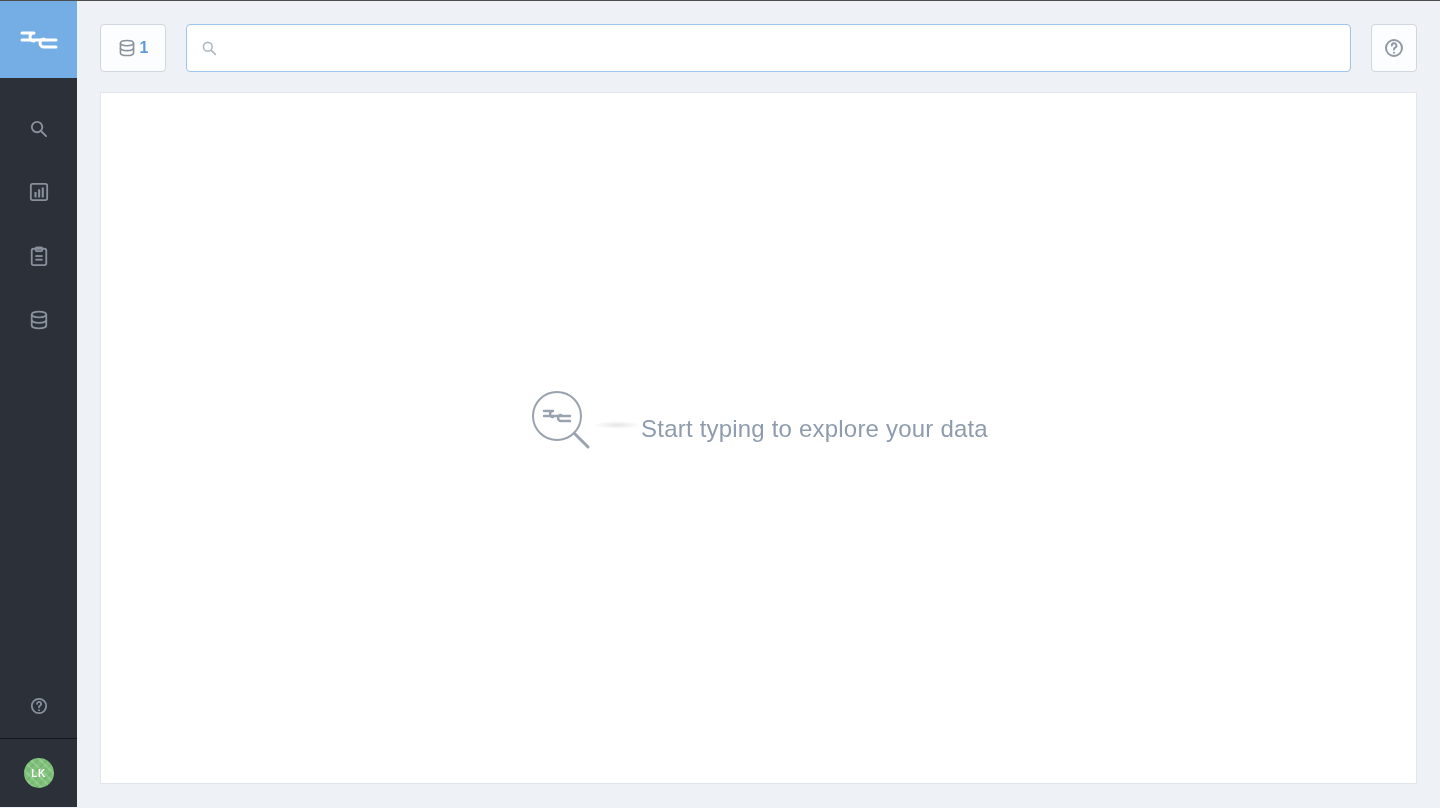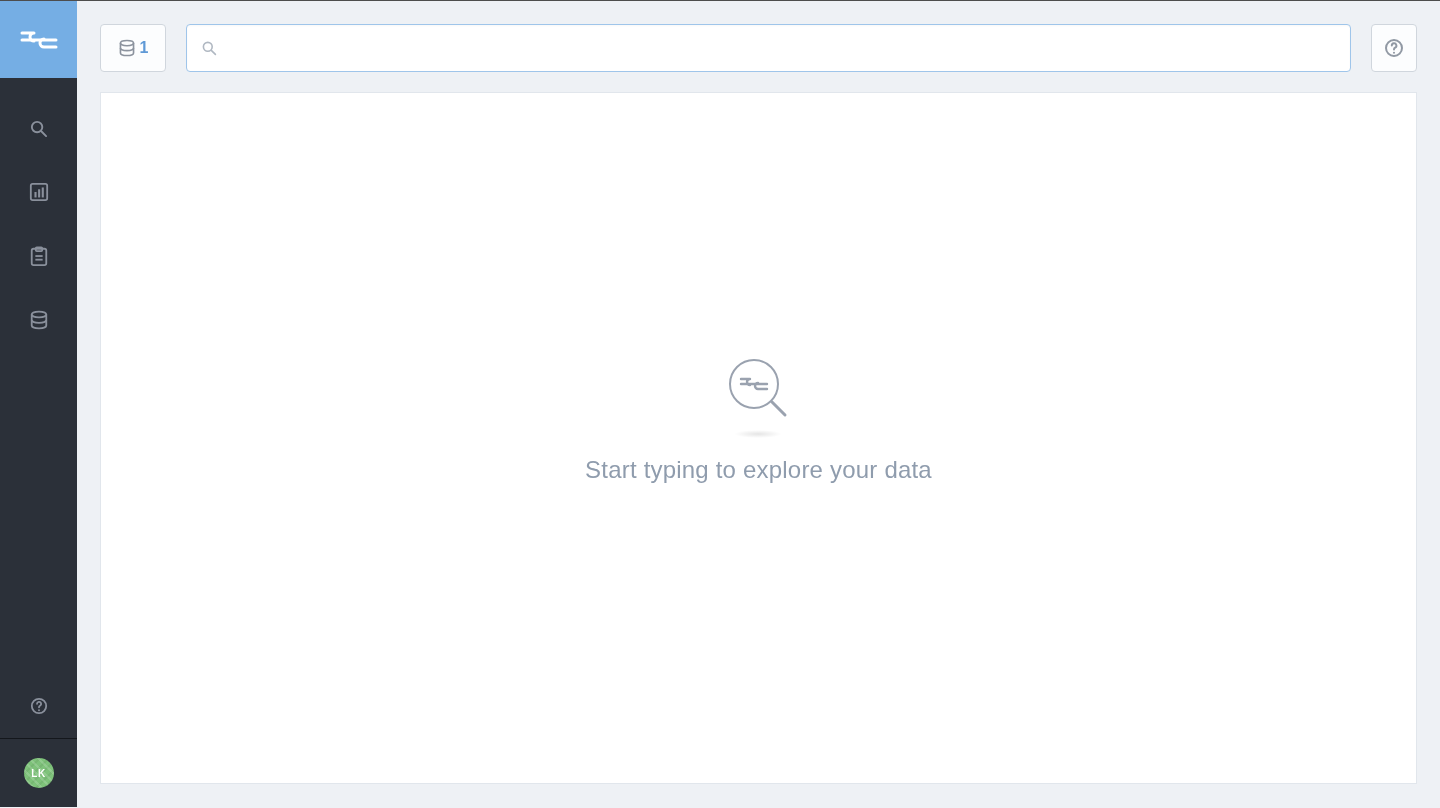--- a/index.html
+++ b/index.html
@@ -154,21 +154,21 @@
   .canvas {
     flex: 1;
     background: var(--panel-bg);
     border: 1px solid #e1e6ec;
     display: flex;
     align-items: center;
     justify-content: center;
   }
   .empty-state {
     display: flex;
-    flex-direction: column;
+    flex-direction: row;
     align-items: center;
     transform: translateY(-18px);
   }
   .empty-illustration {
     color: #9aa2af;
   }
   .empty-shadow {
     width: 48px;
     height: 8px;
     background: radial-gradient(ellipse at center, rgba(0,0,0,0.10), rgba(0,0,0,0) 70%);

